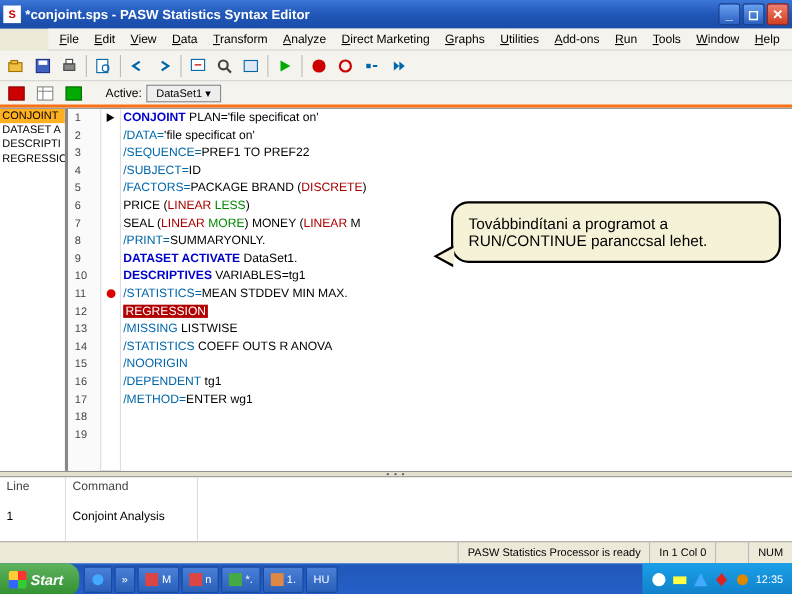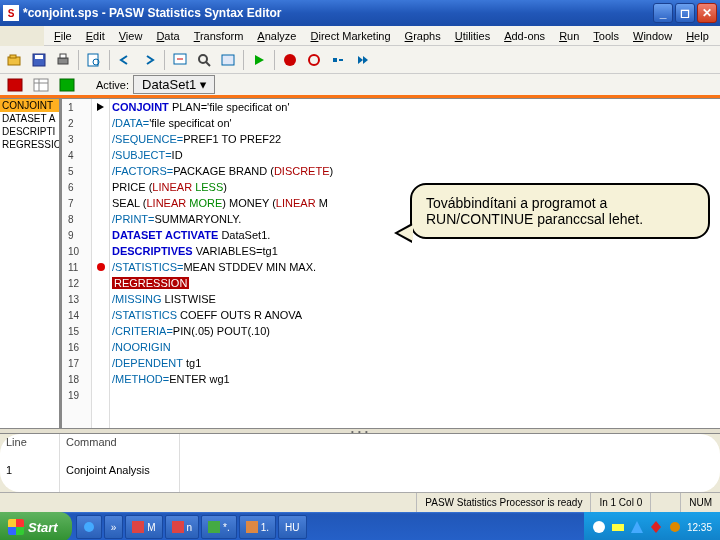--- a/index.html
+++ b/index.html
@@ -10,21 +10,21 @@
   .winbtns { display: flex; gap: 2px; }
   .winbtn { width: 20px; height: 20px; background: linear-gradient(to bottom,#6aa0f0,#2a60c0); border: 1px solid #1a4090; border-radius: 3px; color: white; display:flex;align-items:center;justify-content:center;font-size:12px;font-weight:bold; }
   .winbtn.close { background: linear-gradient(to bottom,#f08070,#d04020); border-color:#a02010; }
   .menubar { height: 20px; background: #f4f3ee; border-bottom: 1px solid #ccc; display: flex; align-items: center; padding: 0 4px; gap: 2px; margin-left: 44px; }
   .menuitem { padding: 2px 6px; font-size: 11px; text-decoration: underline; text-decoration-color: transparent; }
   .menuitem::first-letter { text-decoration: underline; }
   .toolbar { height: 28px; background: #f4f3ee; border-bottom: 1px solid #ccc; display: flex; align-items: center; padding: 2px 4px; gap: 2px; }
   .tbtn { width: 22px; height: 22px; display:inline-flex;align-items:center;justify-content:center; border:1px solid transparent; border-radius:2px; }
   .tsep { width:1px; height:20px; background:#bbb; margin:0 2px; }
   .toolbar2 { height: 24px; background: #f4f3ee; border-bottom: 3px solid #f97316; display: flex; align-items: center; padding: 2px 4px; gap: 4px; }
-  .dsbtn { padding: 1px 8px; border:1px solid #888; background:#eee; font-size:13px; }
+  .dsbtn { padding: 1px 8px; border:1px solid #888; background:#eee; font-size:10px; }
   .workarea { display: flex; height: 330px; background: #fff; border-top:1px solid #888; }
   .navpane { width: 62px; border-right: 3px solid #888; background:#fff; overflow:hidden; }
   .navitem { padding: 1px 2px; font-size: 10px; white-space:nowrap; overflow:hidden; }
   .navitem.sel { background:#ffb020; color:#000; }
   .gutter { width: 30px; border-right: 1px solid #ddd; background:#fafafa; }
   .gline { height: 16px; font-size:10px; color:#444; padding-left:6px; display:flex;align-items:center; }
   .marker { width: 18px; border-right:1px solid #ddd; }
   .mline { height:16px; display:flex;align-items:center;justify-content:center; }
   .arrow { width:0;height:0;border-top:4px solid transparent;border-bottom:4px solid transparent;border-left:7px solid #000; }
   .reddot { width:8px;height:8px;border-radius:50%;background:#d00; }
@@ -34,21 +34,21 @@
   .sub { color:#0066aa; }
   .kw { color:#aa0000; }
   .val { color:#008800; }
   .txt { color:#000; }
   .selred { background:#b00000; color:#fff; padding:0 2px; }
   .callout { position:absolute; top:84px; right:10px; width:300px; background:#f6f2d8; border:2px solid #000; border-radius:16px; padding:10px 14px; font-size:14px; font-family: Arial,sans-serif; z-index:5; }
   .callout::before { content:""; position:absolute; left:-18px; top:38px; width:0;height:0; border-top:10px solid transparent; border-bottom:10px solid transparent; border-right:18px solid #000; }
   .callout::after { content:""; position:absolute; left:-14px; top:40px; width:0;height:0; border-top:8px solid transparent; border-bottom:8px solid transparent; border-right:15px solid #f6f2d8; }
   .splith { height:6px; background:#e4e0d0; border-top:1px solid #888; border-bottom:1px solid #888; display:flex;align-items:center;justify-content:center; }
   .splith .dots { font-size:8px; color:#666; letter-spacing:1px; }
-  .infopane { height: 58px; background:#fff; display:flex; font-size:11px;border-radius:20px; }
+  .infopane { height: 58px; background:#fff; display:flex; font-size:11px; }
   .infopane .col { border-right:1px solid #ddd; padding:2px 6px; }
   .infopane .hdr { color:#444; height:16px; }
   .infopane .col1 { width:60px; }
   .infopane .col2 { width:120px; }
   .infopane .col3 { flex:1; }
   .statusbar { height:20px; background:#ece9d8; border-top:1px solid #aaa; display:flex; align-items:center; font-size:10px; }
   .statusbar .cell { border-left:1px solid #bbb; padding:0 8px; height:100%; display:flex;align-items:center; }
   .statusbar .spacer { flex:1; }
   .taskbar { height:30px; background: linear-gradient(to bottom,#3b77d8 0%, #2157b8 6%, #2560c8 94%, #1a4ca8 100%); display:flex; align-items:center; color:#fff; }
   .startbtn { height:30px; background: linear-gradient(to bottom,#5fb35f,#2f8f2f); padding:0 14px 0 8px; display:flex;align-items:center; font-weight:bold; font-style:italic; font-size:13px; border-radius:0 12px 12px 0; gap:4px; }
@@ -265,21 +265,20 @@
       <div class="eline">    <span class="sub">/FACTORS=</span><span class="txt">PACKAGE BRAND (</span><span class="kw">DISCRETE</span><span class="txt">)</span></div>
       <div class="eline">        <span class="txt">PRICE (</span><span class="kw">LINEAR</span><span class="txt"> </span><span class="val">LESS</span><span class="txt">)</span></div>
       <div class="eline">        <span class="txt">SEAL (</span><span class="kw">LINEAR</span><span class="txt"> </span><span class="val">MORE</span><span class="txt">) MONEY (</span><span class="kw">LINEAR</span><span class="txt"> M</span></div>
       <div class="eline">    <span class="sub">/PRINT=</span><span class="txt">SUMMARYONLY.</span></div>
       <div class="eline"><span class="cmd">DATASET ACTIVATE</span><span class="txt"> DataSet1.</span></div>
       <div class="eline"><span class="cmd">DESCRIPTIVES</span><span class="txt"> VARIABLES=tg1</span></div>
       <div class="eline">    <span class="sub">/STATISTICS=</span><span class="txt">MEAN STDDEV MIN MAX.</span></div>
       <div class="eline"><span class="selred">REGRESSION</span></div>
       <div class="eline">    <span class="sub">/MISSING</span><span class="txt"> LISTWISE</span></div>
       <div class="eline">    <span class="sub">/STATISTICS</span><span class="txt"> COEFF OUTS R ANOVA</span></div>
-      <div class="eline">    <span class="sub">/CRITERIA=</span><span class="txt">PIN(.05) POUT(.10)</span></div>
       <div class="eline">    <span class="sub">/NOORIGIN</span></div>
       <div class="eline">    <span class="sub">/DEPENDENT</span><span class="txt"> tg1</span></div>
       <div class="eline">    <span class="sub">/METHOD=</span><span class="txt">ENTER wg1</span></div>
       <div class="eline"></div>
     </div>
 </div>
 
 <div class="splith">
     <span class="dots">• • •</span>
   </div>

